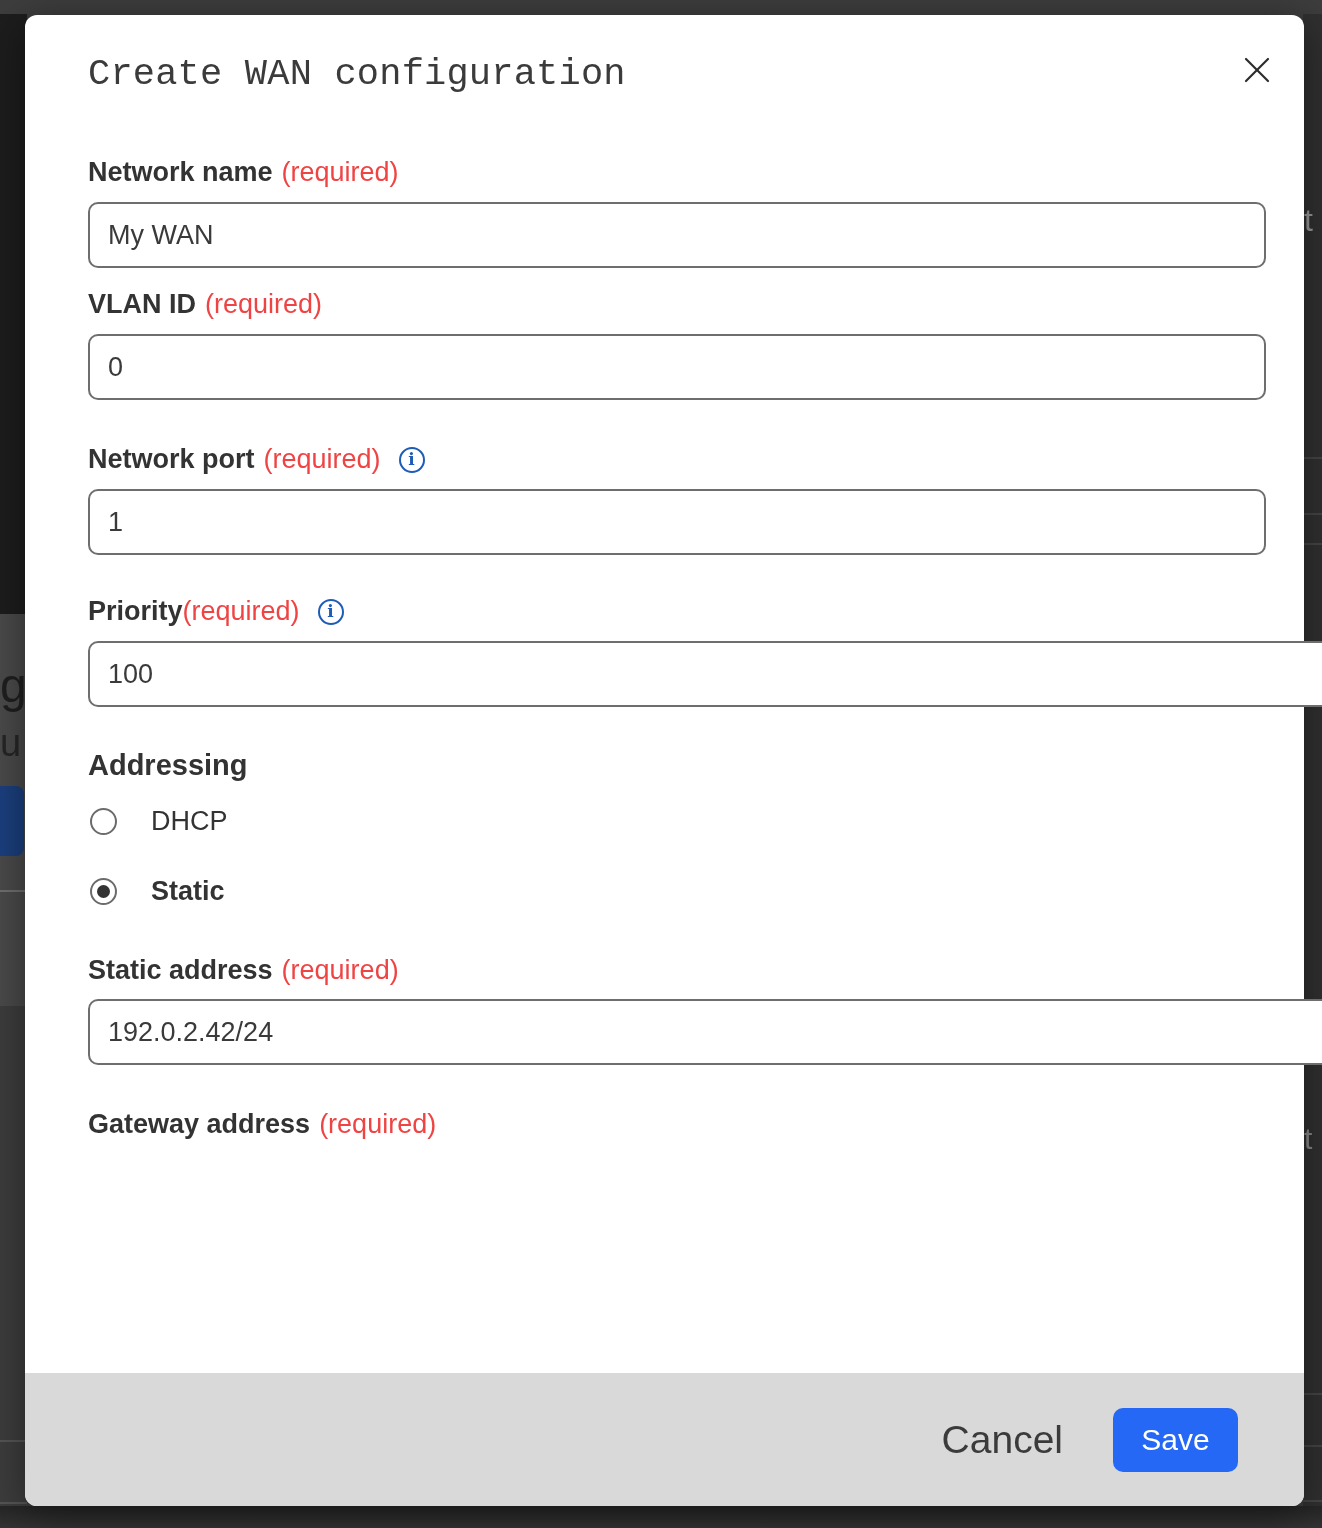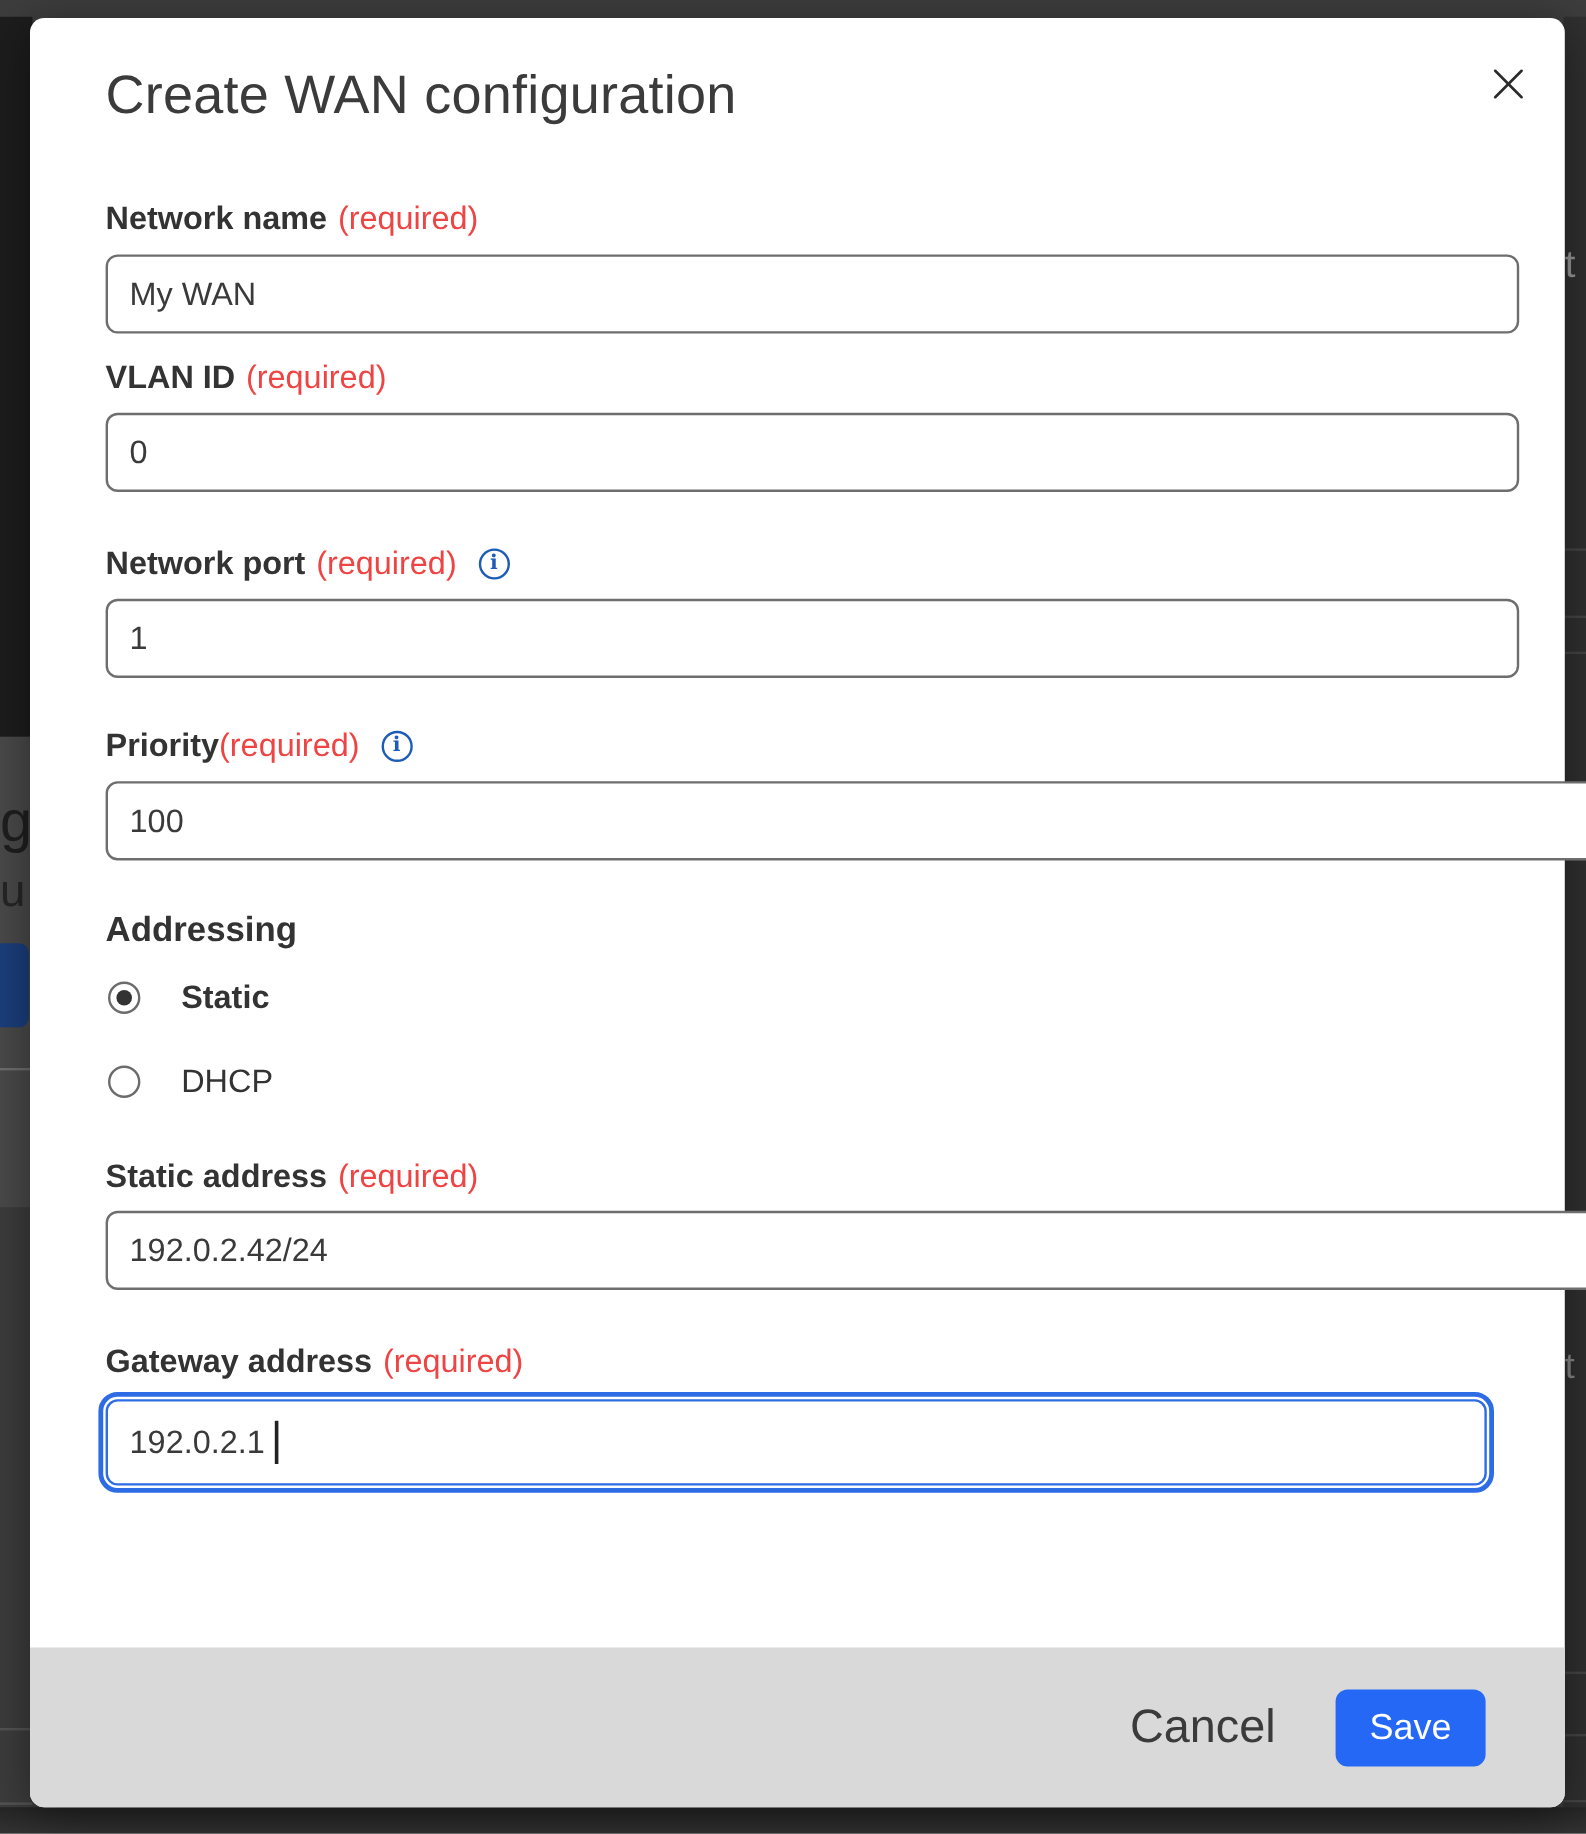--- a/index.html
+++ b/index.html
@@ -35,21 +35,21 @@
     background: #fff; border-radius: 12px;
     box-shadow: 0 8px 40px rgba(0,0,0,.45);
     padding: 38px 0 0 63px;
   }
   #close-btn {
     position: absolute; top: 39px; left: 1216px;
     width: 32px; height: 32px;
     background: none; border: none; cursor: pointer;
     display: flex; align-items: center; justify-content: center;
   }
-  h1#dlg-title { font-size: 45px; font-weight: 400; color: #3b3b3b; letter-spacing: .2px; }
+  h1#dlg-title { font-size: 37px; font-weight: 400; color: #3b3b3b; letter-spacing: .2px; font-family: Liberation Mono, monospace; }
 
   .field-label { font-size: 27px; font-weight: 700; color: #333; display: flex; align-items: center; }
   .req { font-weight: 400; color: #ef4444; margin-left: 9px; }
   .req.tight { margin-left: 0; }
   .info-icon {
     display: inline-flex; align-items: center; justify-content: center;
     width: 26px; height: 26px; margin-left: 18px;
     border: 2px solid #1d5cb7; border-radius: 50%;
     color: #1d5cb7; font-family: "DejaVu Serif", serif;
     font-size: 17px; font-weight: 700; line-height: 1; cursor: pointer;
@@ -159,43 +159,39 @@
   <div class="field-label" style="margin-top:41px;">
     <span>Priority</span>
     <span class="req tight">(required)</span>
     <span class="info-icon">i</span>
   </div>
   <input class="txt-input w-wide mt-input" type="text" value="100" style="">
 
   <div id="addressing-heading">Addressing</div>
 
   <div class="radio-row">
+    <span class="radio"></span>
+    <span class="radio-label">DHCP</span>
+  </div>
+  <div class="radio-row">
     <span class="radio checked">
         <span class="dot"></span>
       </span>
     <span class="radio-label bold">Static</span>
-  </div>
-  <div class="radio-row">
-    <span class="radio"></span>
-    <span class="radio-label">DHCP</span>
   </div>
 
   <div class="field-label" style="margin-top:48px;">
     <span>Static address</span>
     <span class="req">(required)</span>
   </div>
   <input class="txt-input w-wide" style="margin-top: 13px;" type="text" value="192.0.2.42/24">
 
   <div class="field-label mt-label">
     <span>Gateway address</span>
     <span class="req">(required)</span>
   </div>
-  <div id="gateway-wrap">
-    <input class="txt-input" id="gateway-input" type="text" value="192.0.2.1" style="">
-    <div id="caret"></div>
-  </div>
 
   <div id="footer">
     <button id="cancel-btn">Cancel</button>
     <button id="save-btn">Save</button>
   </div>
 
 </div>
 
 </body></html>

